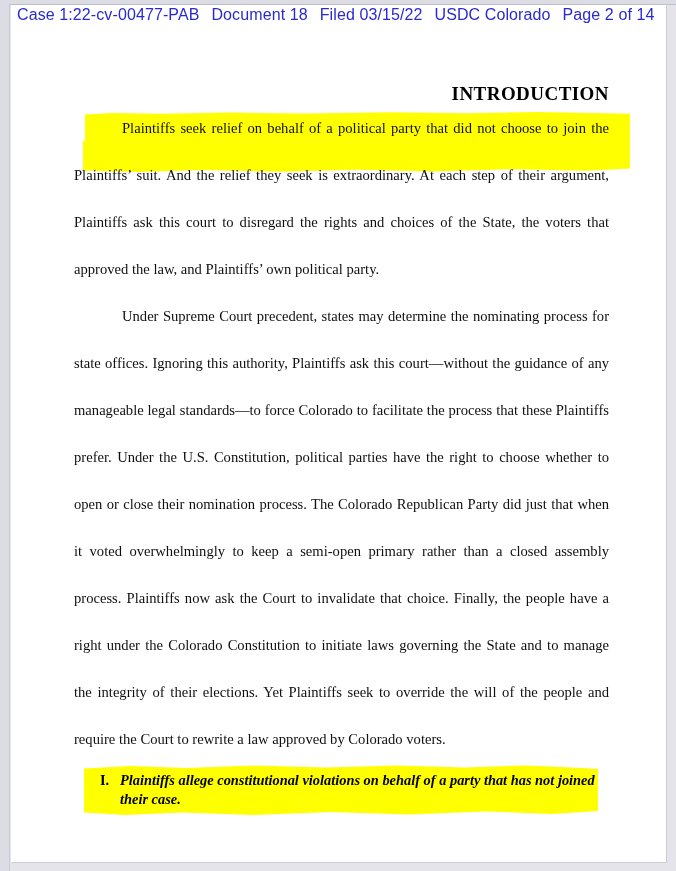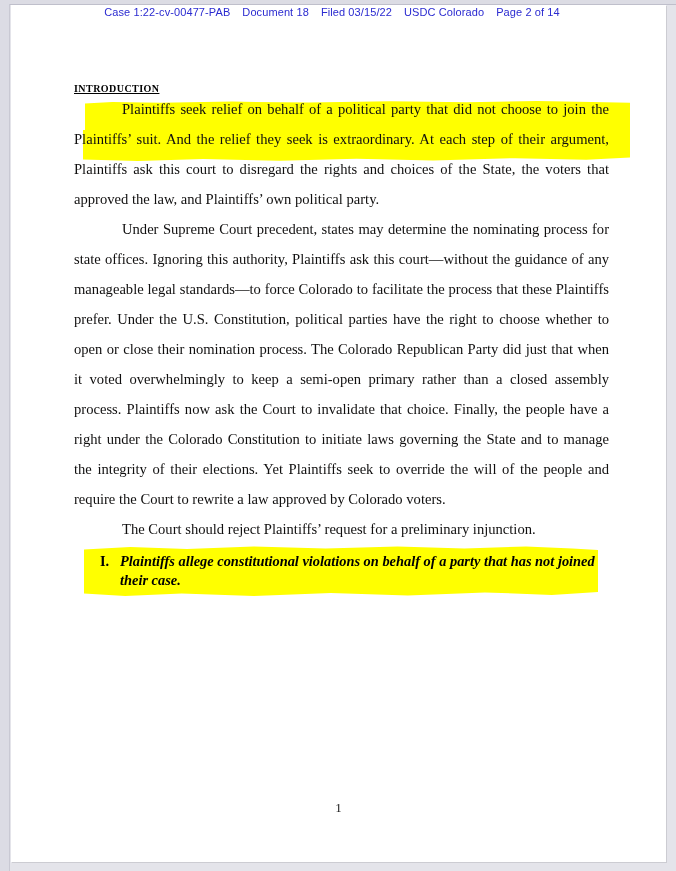--- a/index.html
+++ b/index.html
@@ -55,48 +55,47 @@
 
   
   #ecf-header {
     position: absolute;
     left: 0;
     top: 1px;
     width: 642px;
     text-align: center;
     color: #2a2ad0;
     font-family: "Liberation Sans", "DejaVu Sans", sans-serif;
-    font-size: 11px;
+    font-size: 16px;
     letter-spacing: 0.1px;
     white-space: nowrap;
   }
   #ecf-header .seg { margin: 0 6px; }
 
   
   #doc-body {
     position: absolute;
     left: 63px;
     top: 68px;
     width: 535px;
   }
 
   .centered-heading {
-    text-align: left;
+    text-align: right;
     font-weight: bold;
-    font-size: 10px;
+    font-size: 19px;
     letter-spacing: 0.45px;
     margin: 0;
-    text-decoration: underline;
   }
   #intro-heading { padding-top: 10px; }
   #argument-heading { padding-top: 7px; }
 
   .body-para {
     font-size: 14.6px;
-    line-height: 30px;
+    line-height: 47px;
     text-align: justify;
     text-justify: inter-word;
     margin: 0;
     text-indent: 48px;
     color: #100f0f;
   }
 
   
   .hl-host { position: relative; }
   .hl-host > .para-text { position: relative; z-index: 2; }
@@ -168,21 +167,20 @@
         <div class="hl-blob" style="left:11px; top:7px; width:545px; height:31px;
                     clip-path: polygon(0% 8%, 5% 3%, 14% 6%, 27% 2%, 41% 5%, 56% 1%, 70% 4%, 83% 0%, 93% 3%, 100% 6%, 100% 100%, 0% 100%);"></div>
         <div class="hl-blob" style="left:9px; top:36px; width:547px; height:32px;
                     clip-path: polygon(0% 0%, 100% 0%, 100% 86%, 92% 93%, 79% 88%, 64% 95%, 50% 90%, 36% 96%, 22% 91%, 10% 97%, 0% 92%);"></div>
 
         <p class="body-para para-text">Plaintiffs seek relief on behalf of a political party that did not choose to join the Plaintiffs’ suit. And the relief they seek is extraordinary. At each step of their argument, Plaintiffs ask this court to disregard the rights and choices of the State, the voters that approved the law, and Plaintiffs’ own political party.</p>
       </div>
 
       <p class="body-para">Under Supreme Court precedent, states may determine the nominating process for state offices. Ignoring this authority, Plaintiffs ask this court—without the guidance of any manageable legal standards—to force Colorado to facilitate the process that these Plaintiffs prefer. Under the U.S. Constitution, political parties have the right to choose whether to open or close their nomination process. The Colorado Republican Party did just that when it voted overwhelmingly to keep a semi-open primary rather than a closed assembly process. Plaintiffs now ask the Court to invalidate that choice. Finally, the people have a right under the Colorado Constitution to initiate laws governing the State and to manage the integrity of their elections. Yet Plaintiffs seek to override the will of the people and require the Court to rewrite a law approved by Colorado voters.</p>
 
-      <p class="body-para">The Court should reject Plaintiffs’ request for a preliminary injunction.</p>
 
 
       <div id="arg-item-wrap">
         <div class="hl-blob" style="left:10px; top:-2px; width:514px; height:51px;
                     clip-path: polygon(0% 7%, 9% 2%, 20% 6%, 33% 1%, 47% 5%, 61% 1%, 74% 5%, 86% 1%, 95% 5%, 100% 8%, 100% 90%, 91% 96%, 78% 91%, 63% 97%, 48% 92%, 33% 98%, 19% 93%, 8% 98%, 0% 93%);"></div>
         <div id="arg-item">
           <span id="arg-number">I.</span>
           <span id="arg-text">Plaintiffs allege constitutional violations on behalf of a party that has not joined their case.</span>
         </div>
       </div>

